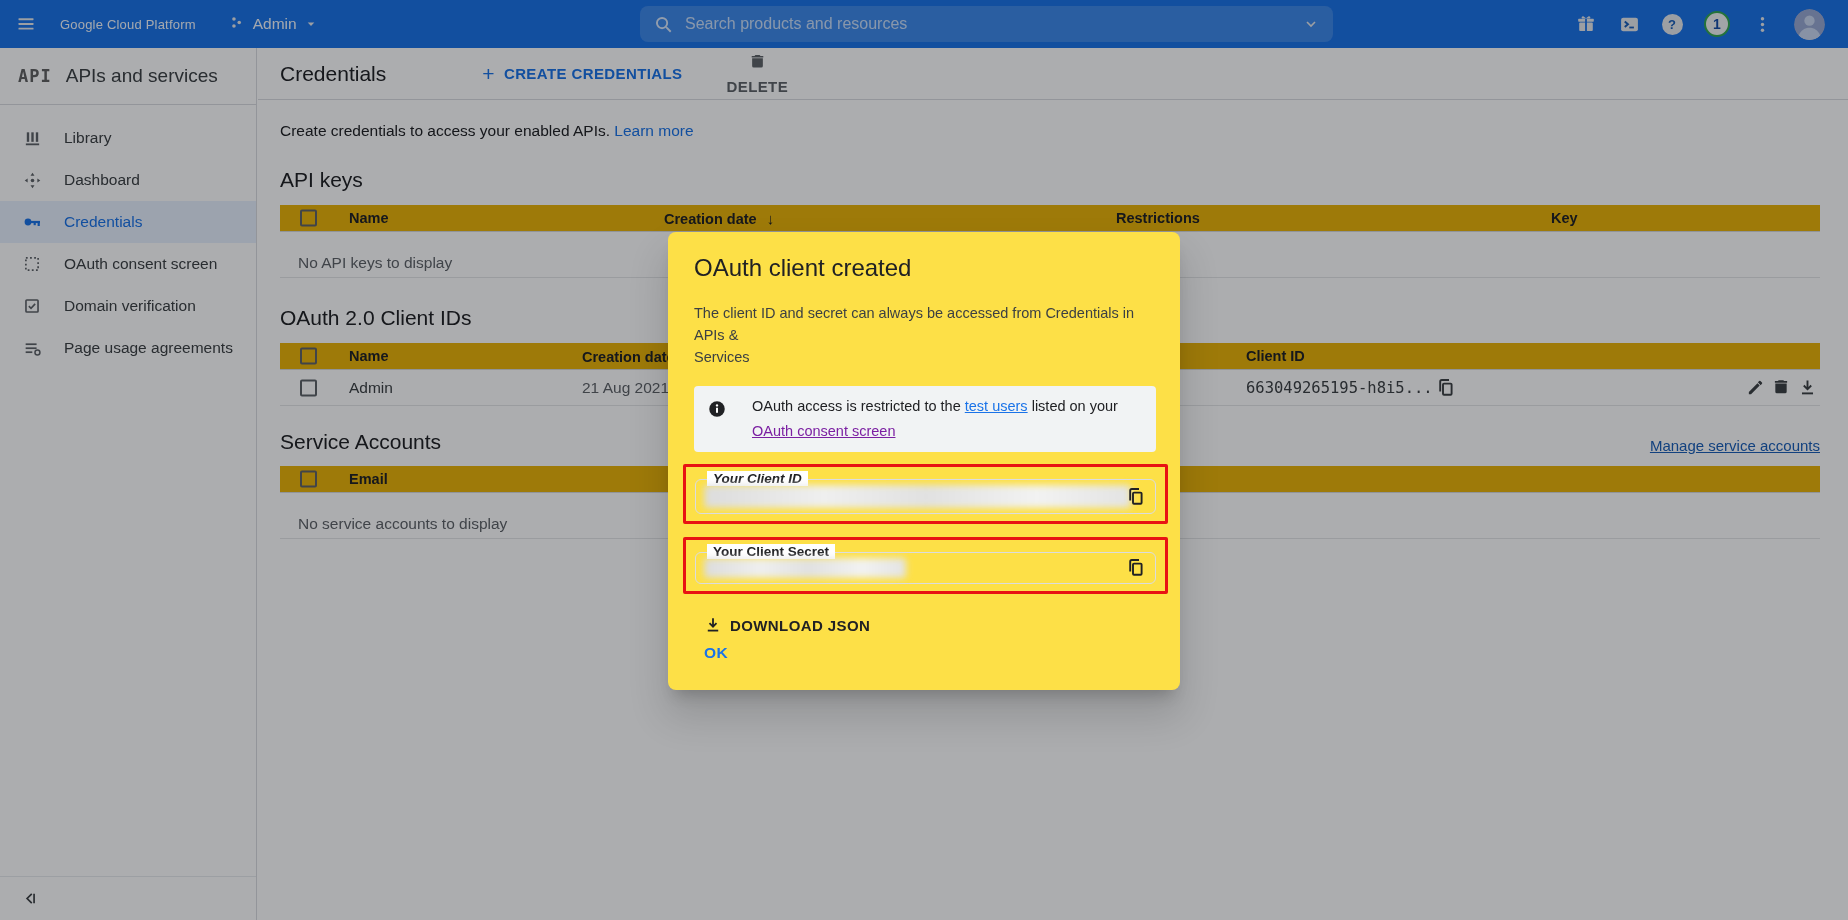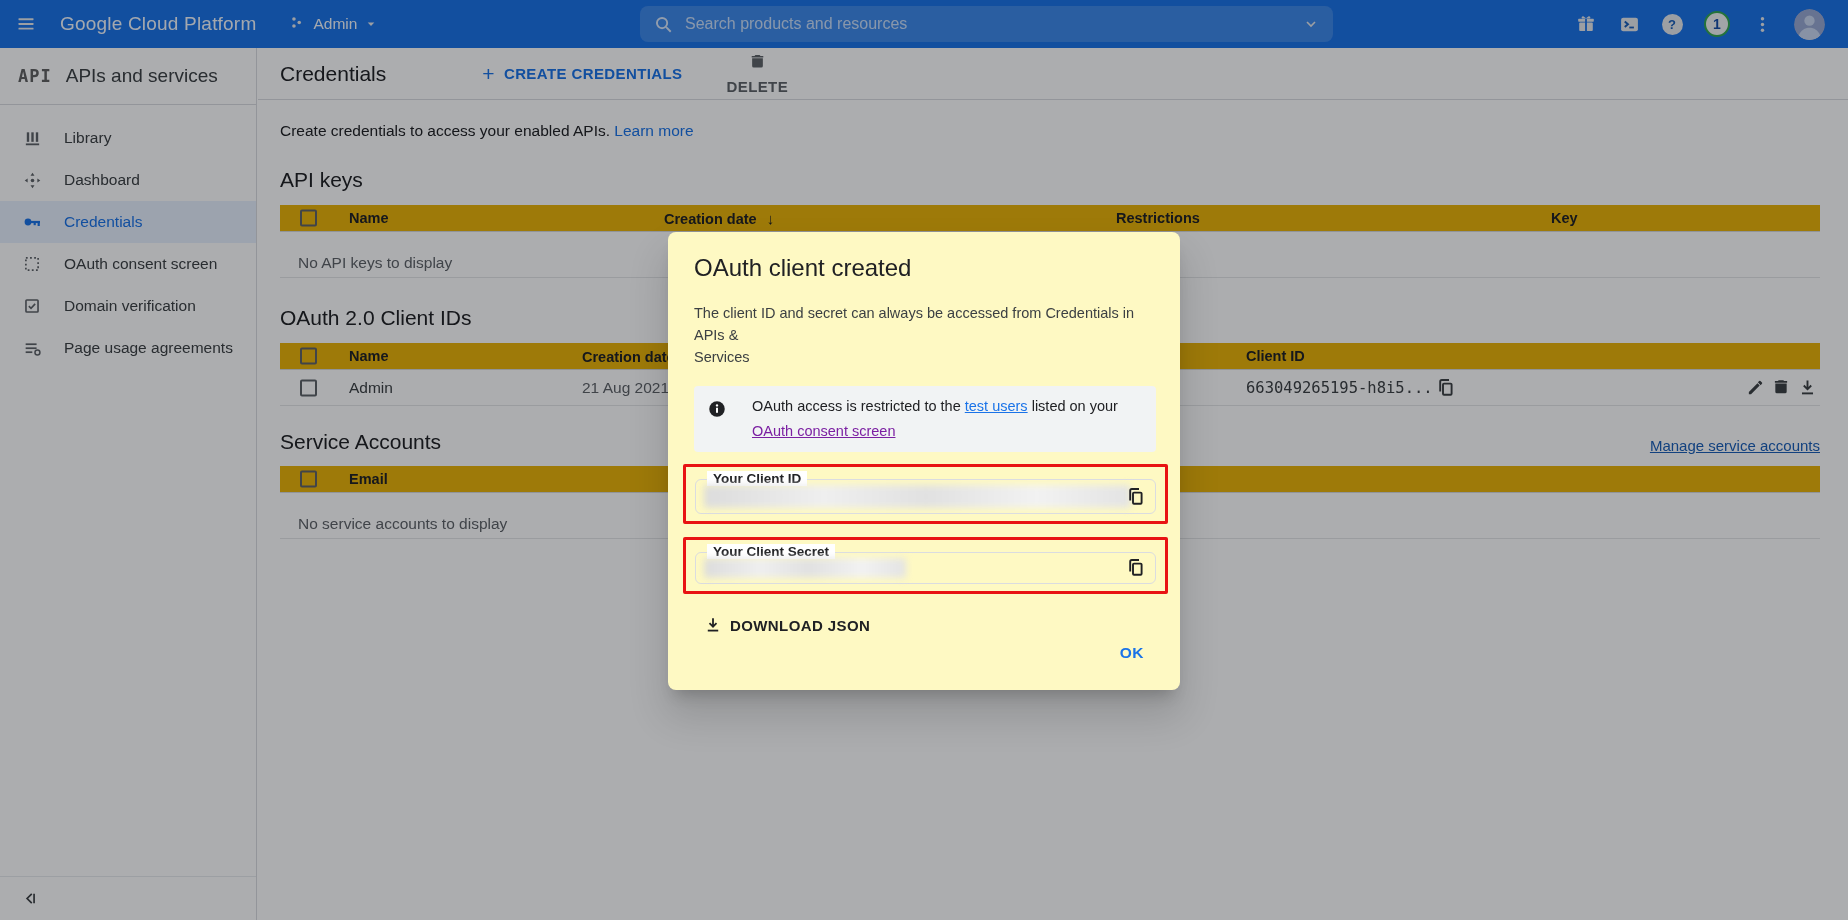--- a/index.html
+++ b/index.html
@@ -3,21 +3,21 @@
 <meta charset="utf-8">
 <style>
   * { margin:0; padding:0; box-sizing:border-box; }
   html,body { background:#2b2b2b; }
   body { font-family:"Liberation Sans", sans-serif; }
   .screen { position:relative; width:1848px; height:920px; background:#fff; overflow:hidden; }
 
   
   .topbar { position:absolute; left:0; top:0; width:1848px; height:48px; background:#1a73e8; display:flex; align-items:center; z-index:1; }
   .hamburger { width:52px; height:48px; display:flex; align-items:center; justify-content:center; cursor:pointer; }
-  .brand { color:rgba(255,255,255,.95); font-size:19px; letter-spacing:.2px; margin-left:8px; white-space:nowrap; }
+  .brand { color:rgba(255,255,255,.95); font-size:13px; letter-spacing:.2px; margin-left:8px; white-space:nowrap; }
   .projsel { display:flex; align-items:center; gap:8px; margin-left:32px; color:rgba(255,255,255,.95); font-size:15.5px; cursor:pointer; }
   .searchbox { position:absolute; left:640px; top:6px; width:693px; height:36px; background:rgba(255,255,255,.16); border-radius:8px; display:flex; align-items:center; padding:0 14px; }
   .searchbox input { flex:1; background:transparent; border:none; outline:none; color:#fff; font-size:16px; margin-left:12px; font-family:"Liberation Sans",sans-serif; }
   .searchbox input::placeholder { color:rgba(255,255,255,.72); }
   .tb-right { position:absolute; right:23px; top:0; height:48px; display:flex; align-items:center; gap:21px; }
   .tb-ic { width:22px; height:22px; display:flex; align-items:center; justify-content:center; cursor:pointer; }
   .help-circle { width:21px; height:21px; border-radius:50%; background:#e8eaed; color:#1a5fb8; font-weight:700; font-size:13px; display:flex; align-items:center; justify-content:center; }
   .notif { width:26px; height:26px; border-radius:50%; background:#f1f3f4; border:2.5px solid #34a853; color:#174ea6; font-size:14px; font-weight:700; display:flex; align-items:center; justify-content:center; cursor:pointer; }
   .avatar { width:31px; height:31px; border-radius:50%; overflow:hidden; cursor:pointer; }
 
@@ -54,40 +54,40 @@
   .thead .c { font-size:14.5px; font-weight:700; color:#202124; }
   .trow .c { font-size:15.5px; color:#3c4043; }
   .c.gray { color:#5f6368; }
   .cbx { position:absolute; left:20px; top:50%; transform:translateY(-50%); width:17px; height:17px; border:2px solid #5f6368; border-radius:2px; cursor:pointer; background:transparent; }
   .sorticon { font-weight:700; margin-left:10px; font-size:15px; }
   .mono { font-family:"DejaVu Sans Mono", monospace; font-size:15px; }
   .rowic { position:absolute; top:50%; transform:translateY(-50%); width:20px; height:20px; cursor:pointer; }
 
   
   .scrim { position:absolute; inset:0; background:rgba(2,6,12,.33); z-index:40; }
-  .modal { position:absolute; left:668px; top:232px; width:512px; height:458px; background:#fef9c3; border-radius:8px; z-index:50;
+  .modal { position:absolute; left:668px; top:232px; width:512px; height:458px; background:#fde047; border-radius:8px; z-index:50;
            box-shadow:0 11px 15px -7px rgba(0,0,0,.2), 0 24px 38px 3px rgba(0,0,0,.14);
            display:flex; flex-direction:column; padding:0 24px 0 26px; }
   .m-title { margin-top:22px; font-size:24px; font-weight:400; color:#202124; }
   .m-body { margin-top:20px; font-size:14.5px; line-height:22px; color:#3c4043; white-space:pre-line; }
   .m-info { margin-top:18px; background:#f1f3f4; border-radius:4px; padding:8px 14px 8px 14px; display:flex; gap:26px; align-items:flex-start; }
   .m-info .itext { font-size:14.5px; line-height:25px; color:#202124; max-width:370px; }
   .m-info .itext .blue { color:#1a73e8; text-decoration:underline; cursor:pointer; }
   .m-info .itext .purple { color:#7b1fa2; text-decoration:underline; cursor:pointer; }
   .m-info .iico { margin-top:6px; flex:none; }
   .redbox { border:3px solid #e81313; border-radius:2px; margin-left:-11px; margin-right:-12px; padding:12px 9px 7px 9px; }
-  .redbox.first { margin-top:12px; }
+  .redbox.first { margin-top:12px;font-style:italic; }
   .redbox.second { margin-top:13px; }
   .field { position:relative; border:1.5px solid #dadce0; border-radius:6px; height:35px; cursor:text; }
   .flabel { position:absolute; top:-9px; left:11px; background:#fff; padding:0 6px; font-size:13.5px; font-weight:700; color:#202124; white-space:nowrap; }
   .blurstrip { position:absolute; left:8px; top:5px; bottom:5px; border-radius:3px;
                background:linear-gradient(90deg,#dcdcdc,#efefef 28%,#e1e1e1 52%,#f2f2f2 78%,#e3e3e3); filter:blur(3.5px); }
   .copybtn { position:absolute; right:9px; top:50%; transform:translateY(-50%); width:20px; height:20px; cursor:pointer; }
   .dl-btn { margin-top:22px; margin-left:10px; display:flex; align-items:center; gap:8px; color:#202124; font-size:15px; font-weight:700; letter-spacing:.4px; cursor:pointer; width:max-content; }
-  .m-foot { margin-top:auto; display:flex; justify-content:flex-end; padding:0 2px 20px 0; }
+  .m-foot { margin-top:auto; display:flex; padding:0 2px 20px 0; }
   .okbtn { color:#1a73e8; font-size:15.5px; font-weight:700; letter-spacing:.5px; padding:8px 10px; cursor:pointer; }
 </style>
 </head>
 <body>
 
 <div class="screen">
 
   <header class="topbar">
     <div class="hamburger">
       <svg width="20" height="20" viewBox="0 0 20 20" fill="#e8eaed">

